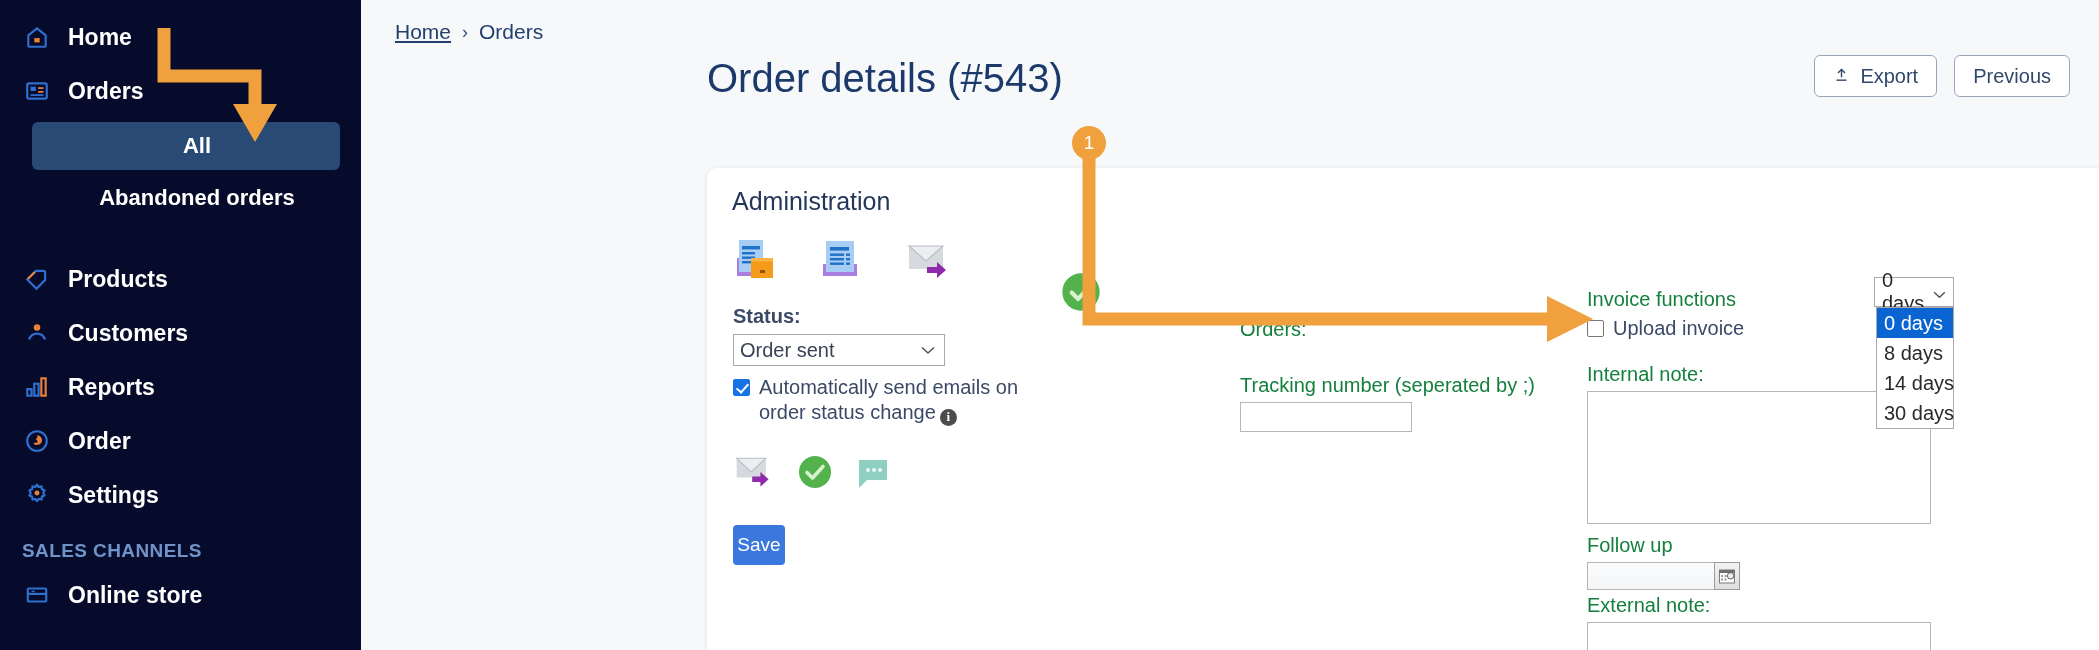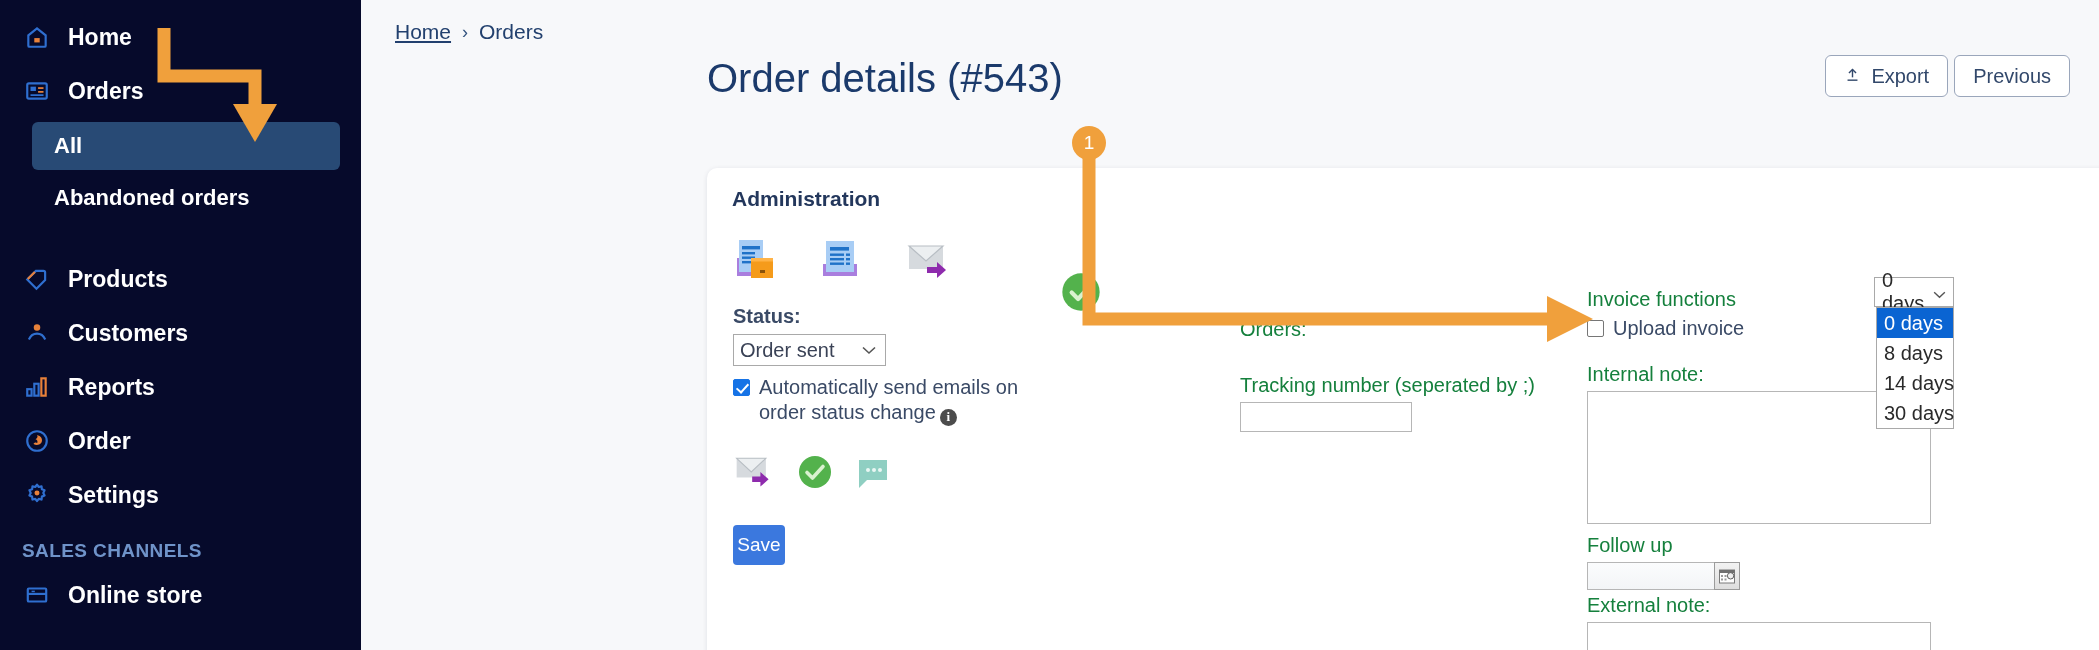--- a/index.html
+++ b/index.html
@@ -33,20 +33,21 @@
   .sub-item {
     height: 48px;
     display: flex; align-items: center;
     margin: 4px 21px 4px 32px;
     padding-left: 22px;
     border-radius: 6px;
     color: #ffffff;
     font-size: 22px;
     font-weight: bold;
     cursor: pointer;
+    justify-content: center;
   }
   .sub-item.active { background: #284a75; }
   .nav-gap-sm { height: 18px; }
   .nav-gap { height: 26px; }
   .section-label {
     color: #6f93c9;
     font-size: 19px;
     font-weight: bold;
     letter-spacing: 0.4px;
     padding-left: 22px;
@@ -67,21 +68,21 @@
   .breadcrumb a { color: #22406e; text-decoration: underline; cursor: pointer; }
   .breadcrumb .chev { color: #33537f; font-size: 18px; }
   .breadcrumb .cur { color: #22406e; }
 
   .page-title {
     position: absolute; left: 346px; top: 56px;
     font-size: 40px; color: #1b3a6b; font-weight: 400;
     white-space: nowrap;
   }
 
-  .top-actions { position: absolute; right: 29px; top: 55px; display: flex; gap: 6px; }
+  .top-actions { position: absolute; right: 29px; top: 55px; display: flex; gap: 17px; }
   .btn-outline {
     display: flex; align-items: center; gap: 10px;
     height: 42px; padding: 0 18px;
     background: #ffffff;
     border: 1px solid #9aa6bb;
     border-radius: 6px;
     color: #32486b; font-size: 20px;
     cursor: pointer;
   }
 
@@ -89,37 +90,37 @@
   .card {
     position: absolute;
     left: 346px; top: 168px;
     width: 1720px; height: 520px;
     background: #ffffff;
     border-radius: 10px;
     box-shadow: 0 1px 5px rgba(20,30,60,0.10);
   }
   .card-title {
     position: absolute; left: 25px; top: 19px;
-    font-size: 21px; font-weight: bold; color: #23375c;
+    font-size: 25px; font-weight: normal; color: #23375c;
   }
 
   .col { position: absolute; }
   .col-a { left: 26px; top: 68px; width: 300px; }
   .col-b { left: 533px; top: 58px; width: 310px; }
   .col-c { left: 880px; top: 58px; width: 420px; }
 
   .icon-row { display: flex; align-items: flex-end; gap: 40px; height: 52px; }
 
   .field-label { font-size: 20px; color: #3a4a66; margin-bottom: 6px; white-space: nowrap; font-weight: bold; }
   .field-label-lt { font-size: 20px; color: #15803d; margin-bottom: 5px; white-space: nowrap; }
 
   select.plain {
     font-family: "Liberation Sans", sans-serif;
     font-size: 20px; color: #3a4256;
-    height: 32px; width: 153px;
+    height: 32px; width: 212px;
     padding: 0 6px;
     border: 1px solid #a9a9a9; border-radius: 0;
     background: #ffffff;
     -webkit-appearance: none; appearance: none;
     cursor: pointer;
   }
   .sel-wrap { position: relative; display: inline-block; }
   .sel-wrap .caret {
     position: absolute; right: 10px; top: 50%; transform: translateY(-50%);
     pointer-events: none; color: #555;

